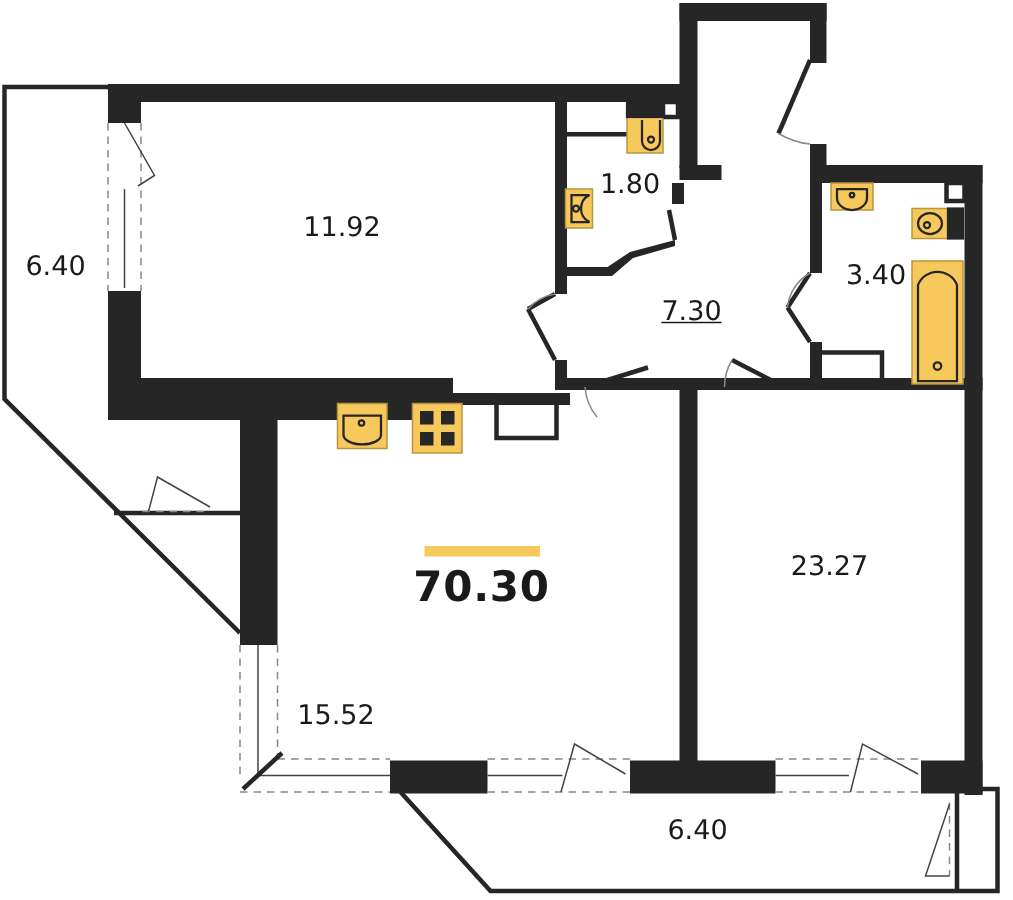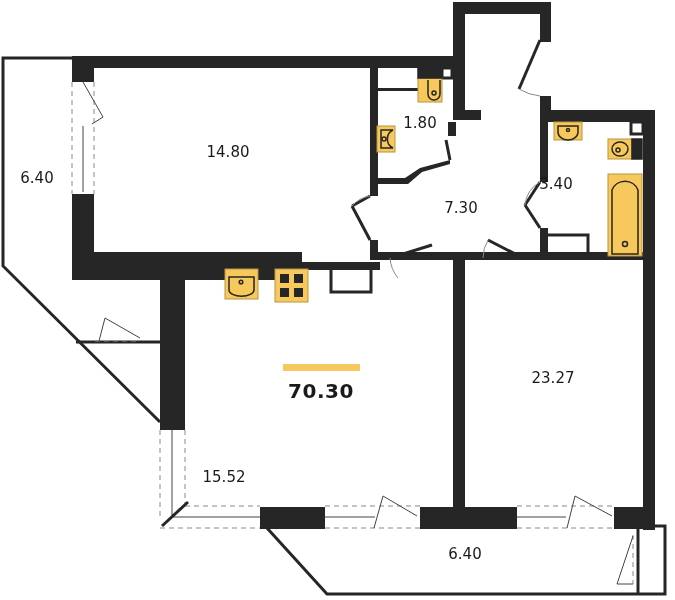--- a/index.html
+++ b/index.html
@@ -1,19 +1,19 @@
 <!DOCTYPE html>
 <html><head>
 <meta charset="utf-8">
 <style>
   html, body { margin: 0; padding: 0; background: #ffffff; }
   body { width: 675px; height: 600px; overflow: hidden; position: relative; font-family: "Liberation Sans", "DejaVu Sans", sans-serif; }
   #plan { position: absolute; left: 0; top: 0; width: 675px; height: 600px; }
-  .room-label { position: absolute; font-size: 15px; color: #1a1a1a; font-family: "DejaVu Sans", "Liberation Sans", sans-serif; white-space: nowrap; transform: translate(-50%, -50%); }
-  .total-area { position: absolute; font-size: 20px; font-weight: bold; color: #1a1a1a; font-family: "DejaVu Sans", "Liberation Sans", sans-serif; transform: translate(-50%, -50%); letter-spacing: 0.5px; }
+  .room-label { position: absolute; font-size: 18px; color: #1a1a1a; font-family: "DejaVu Sans", "Liberation Sans", sans-serif; white-space: nowrap; transform: translate(-50%, -50%); }
+  .total-area { position: absolute; font-size: 28px; font-weight: bold; color: #1a1a1a; font-family: "DejaVu Sans", "Liberation Sans", sans-serif; transform: translate(-50%, -50%); letter-spacing: 0.5px; }
   .total-bar { position: absolute; height: 7px; }
 </style>
 </head>
 <body>
 
 <svg id="plan" viewBox="0 0 675 600" xmlns="http://www.w3.org/2000/svg">
 
   <g fill="none" stroke="#262626" stroke-width="3">
     <polyline points="72,58 3,58 3,266 160,422"></polyline>
     <line x1="78" y1="61" x2="72" y2="58"></line>
@@ -161,19 +161,19 @@
     <rect x="294" y="274" width="9" height="9"></rect>
     <rect x="280" y="288" width="9" height="9"></rect>
     <rect x="294" y="288" width="9" height="9"></rect>
   </g>
 </svg>
 
 <div class="total-bar" style="left:283px; top:364px; width:77px; background:#F7C95C;"></div>
 <div class="total-area" style="left:321px; top:391px;">70.30</div>
 
 <div class="room-label" style="left:37px; top:178px;">6.40</div>
-<div class="room-label" style="left:228px; top:152px;">14.80</div>
+<div class="room-label" style="left:228px; top:152px;">11.92</div>
 <div class="room-label" style="left:420px; top:123px;">1.80</div>
-<div class="room-label" style="left:461px; top:208px;">7.30</div>
-<div class="room-label" style="left:556px; top:184px;text-align:right;">3.40</div>
+<div class="room-label" style="left:461px; top:208px;text-decoration:underline;">7.30</div>
+<div class="room-label" style="left:584px; top:184px;text-align:right;">3.40</div>
 <div class="room-label" style="left:553px; top:378px;">23.27</div>
 <div class="room-label" style="left:224px; top:477px;">15.52</div>
 <div class="room-label" style="left:465px; top:554px;">6.40</div>
 
 </body></html>

